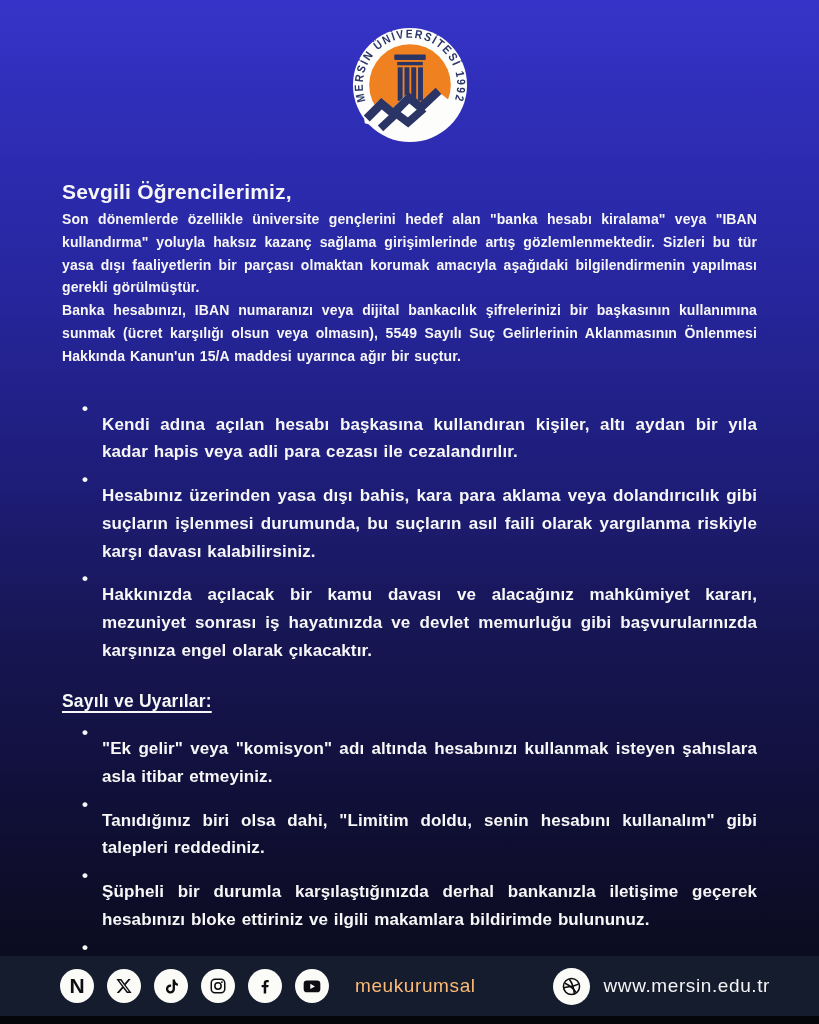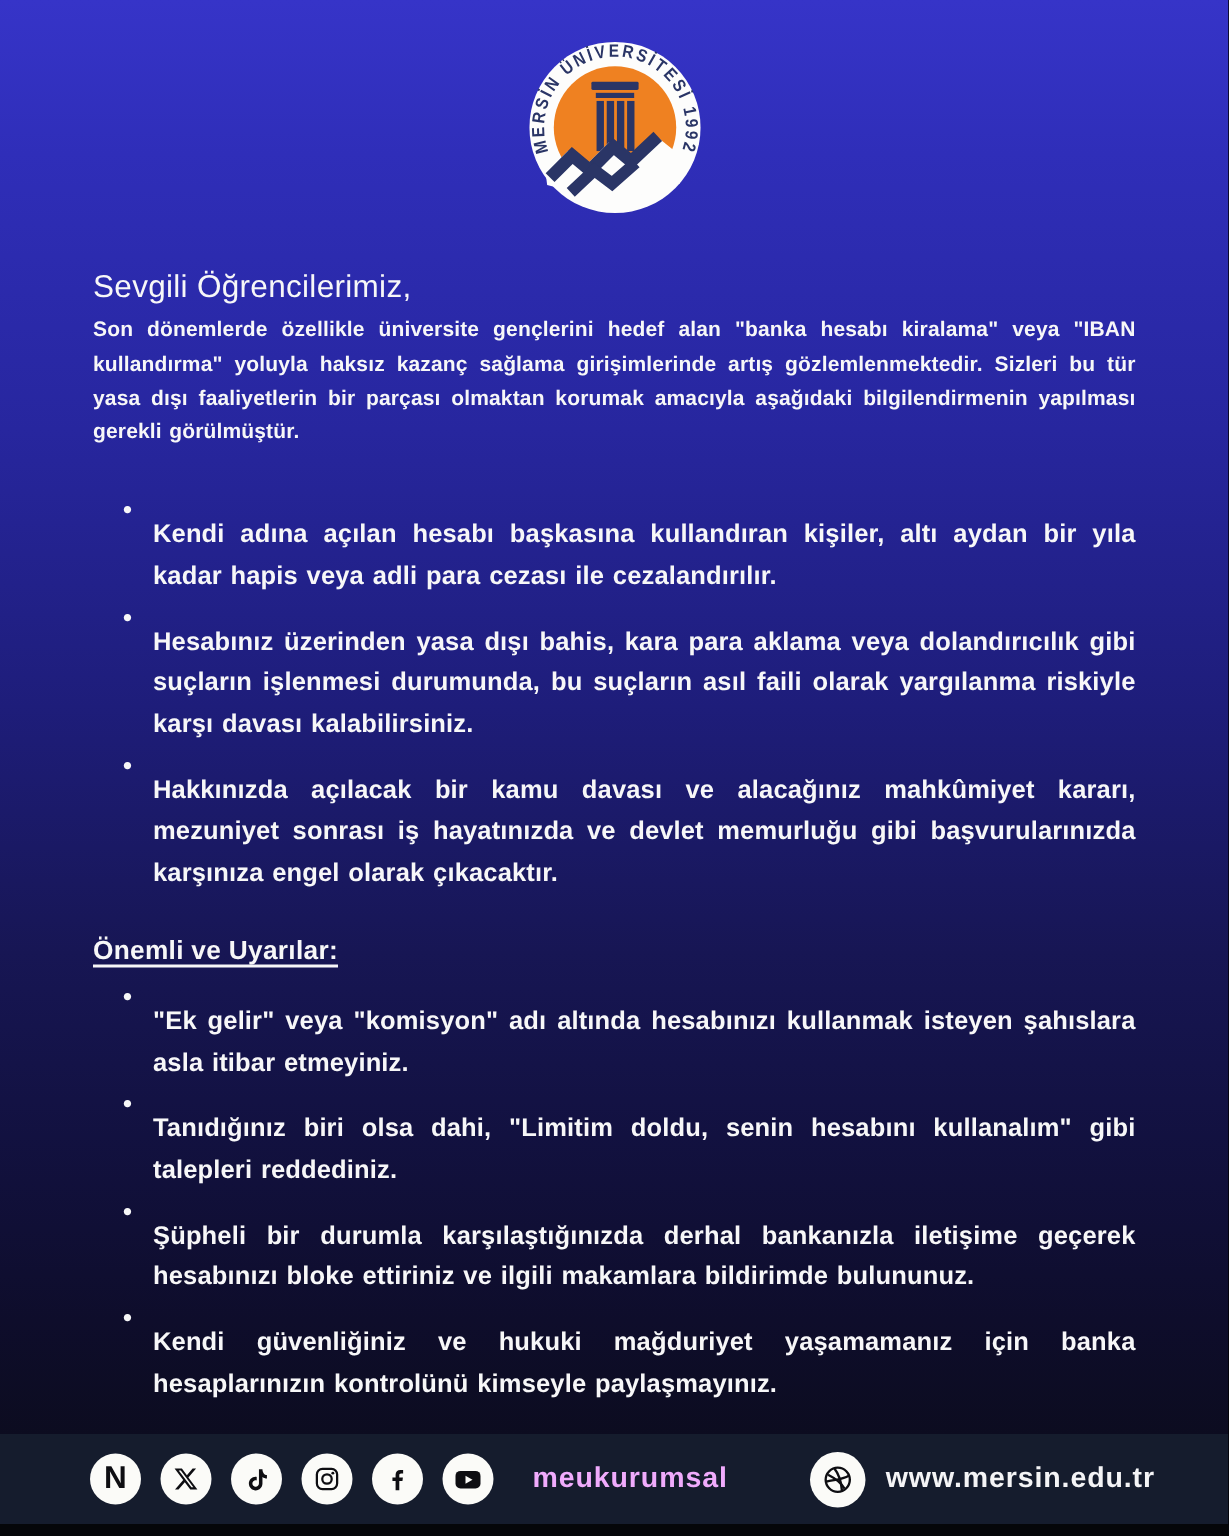--- a/index.html
+++ b/index.html
@@ -3,42 +3,42 @@
 <meta charset="utf-8">
 <style>
   html,body{margin:0;padding:0;background:#000;}
   .page{
     position:relative;width:819px;height:1024px;overflow:hidden;
     background:linear-gradient(180deg,#3634c8 0%,#2f2eb9 10%,#27269e 28%,#1e1d7a 46%,#171654 62%,#121140 74%,#0e0d2b 86%,#0c0c1f 94%,#0b0b1c 100%);
     font-family:"Liberation Sans",sans-serif;color:#f7f7f8;
   }
   .logo-wrap{position:absolute;left:50%;top:26px;transform:translateX(-50%);width:118px;height:118px;}
   .content{position:absolute;left:62px;right:62px;top:180px;}
-  .greeting{font-size:21px;font-weight:400;margin:0 0 4px 0;letter-spacing:.2px;}
+  .greeting{font-size:21px;font-weight:700;margin:0 0 4px 0;letter-spacing:.2px;}
   .para{font-size:14px;font-weight:700;line-height:1.63;text-align:justify;margin:0;letter-spacing:.1px;word-spacing:1px;}
   .section{margin-top:27px;}
   .sec-heading{font-size:17.5px;font-weight:700;margin:0 0 7px 0;text-decoration:underline;text-underline-offset:4px;text-decoration-thickness:1.5px;letter-spacing:.2px;}
   .bullet{display:flex;font-size:17px;font-weight:700;line-height:1.63;letter-spacing:.1px;word-spacing:1px;}
   .dot{width:20px;margin-left:20px;flex:none;text-align:left;}
   .btext{flex:1;text-align:justify;margin-top:16px;}
   .signature{text-align:center;font-size:20px;font-weight:700;margin-top:32px;letter-spacing:.3px;}
   .footer{
     position:absolute;left:0;right:0;bottom:8px;height:60px;background:#151c2d;
     display:flex;align-items:center;justify-content:space-between;
     padding:0 49px 0 60px;box-sizing:border-box;
   }
   .bottom-strip{position:absolute;left:0;right:0;bottom:0;height:8px;background:#050609;}
   .social-row{display:flex;align-items:center;gap:13px;}
   .icon-circle{width:34px;height:34px;border-radius:50%;background:#fbfbf8;display:flex;align-items:center;justify-content:center;color:#0e0e12;flex:none;cursor:pointer;}
   .icon-circle svg{display:block;}
   .n-glyph{font-size:21px;font-weight:800;font-family:"Liberation Sans",sans-serif;line-height:1;transform:translateY(-1px);}
-  .handle{font-size:19px;font-weight:700;margin-left:13px;letter-spacing:.6px;color:#f0abfc;}
+  .handle{font-size:19px;font-weight:400;margin-left:13px;letter-spacing:.6px;color:#fdba74;}
   .site-group{display:flex;align-items:center;gap:14px;}
   .globe-circle{width:37px;height:37px;}
-  .website{font-size:19px;font-weight:700;letter-spacing:.6px;color:#f4f4f6;}
+  .website{font-size:19px;font-weight:400;letter-spacing:.6px;color:#f4f4f6;}
 </style>
 </head>
 <body>
 
 <div class="page">
 
   <div class="logo-wrap">
     <svg viewBox="0 0 120 120" width="118" height="118">
       <circle cx="60" cy="60" r="58" fill="#fdfdfc"></circle>
       <path id="ringPath" d="M 14.9 76.4 A 48 48 0 1 1 105.1 76.4" fill="none"></path>
@@ -58,38 +58,39 @@
 
       <path d="M13 91 L28 76 L40 86 L56 70 L70 82 L88 66 L103 78 L104 98 Q82 108 60 106 Q34 105 14 99 Z" fill="#fdfdfc"></path>
       <path d="M16 94 L31 79 L43 89 L59 73 L71 83 L89 66" fill="none" stroke="#2a3566" stroke-width="8.5"></path>
       <path d="M30 104 L46 89 L58 98 L74 84" fill="none" stroke="#2a3566" stroke-width="8"></path>
     </svg>
   </div>
 
   <div class="content">
     <h1 class="greeting">Sevgili Öğrencilerimiz,</h1>
     <p class="para">Son dönemlerde özellikle üniversite gençlerini hedef alan "banka hesabı kiralama" veya "IBAN kullandırma" yoluyla haksız kazanç sağlama girişimlerinde artış gözlemlenmektedir. Sizleri bu tür yasa dışı faaliyetlerin bir parçası olmaktan korumak amacıyla aşağıdaki bilgilendirmenin yapılması gerekli görülmüştür.</p>
+    <p class="para">Banka hesabınızı, IBAN numaranızı veya dijital bankacılık şifrelerinizi bir başkasının kullanımına sunmak (ücret karşılığı olsun veya olmasın), 5549 Sayılı Suç Gelirlerinin Aklanmasının Önlenmesi Hakkında Kanun'un 15/A maddesi uyarınca ağır bir suçtur.</p>
 
     <div class="section">
       <div class="bullet">
         <span class="dot">•</span>
         <div class="btext">Kendi adına açılan hesabı başkasına kullandıran kişiler, altı aydan bir yıla kadar hapis veya adli para cezası ile cezalandırılır.</div>
       </div>
       <div class="bullet">
         <span class="dot">•</span>
         <div class="btext">Hesabınız üzerinden yasa dışı bahis, kara para aklama veya dolandırıcılık gibi suçların işlenmesi durumunda, bu suçların asıl faili olarak yargılanma riskiyle karşı davası kalabilirsiniz.</div>
       </div>
       <div class="bullet">
         <span class="dot">•</span>
         <div class="btext">Hakkınızda açılacak bir kamu davası ve alacağınız mahkûmiyet kararı, mezuniyet sonrası iş hayatınızda ve devlet memurluğu gibi başvurularınızda karşınıza engel olarak çıkacaktır.</div>
       </div>
     </div>
 
     <div class="section">
-      <h2 class="sec-heading">Önemli ve Uyarılar:</h2>
+      <h2 class="sec-heading">Sayılı ve Uyarılar:</h2>
       <div class="bullet">
         <span class="dot">•</span>
         <div class="btext">"Ek gelir" veya "komisyon" adı altında hesabınızı kullanmak isteyen şahıslara asla itibar etmeyiniz.</div>
       </div>
       <div class="bullet">
         <span class="dot">•</span>
         <div class="btext">Tanıdığınız biri olsa dahi, "Limitim doldu, senin hesabını kullanalım" gibi talepleri reddediniz.</div>
       </div>
       <div class="bullet">
         <span class="dot">•</span>

